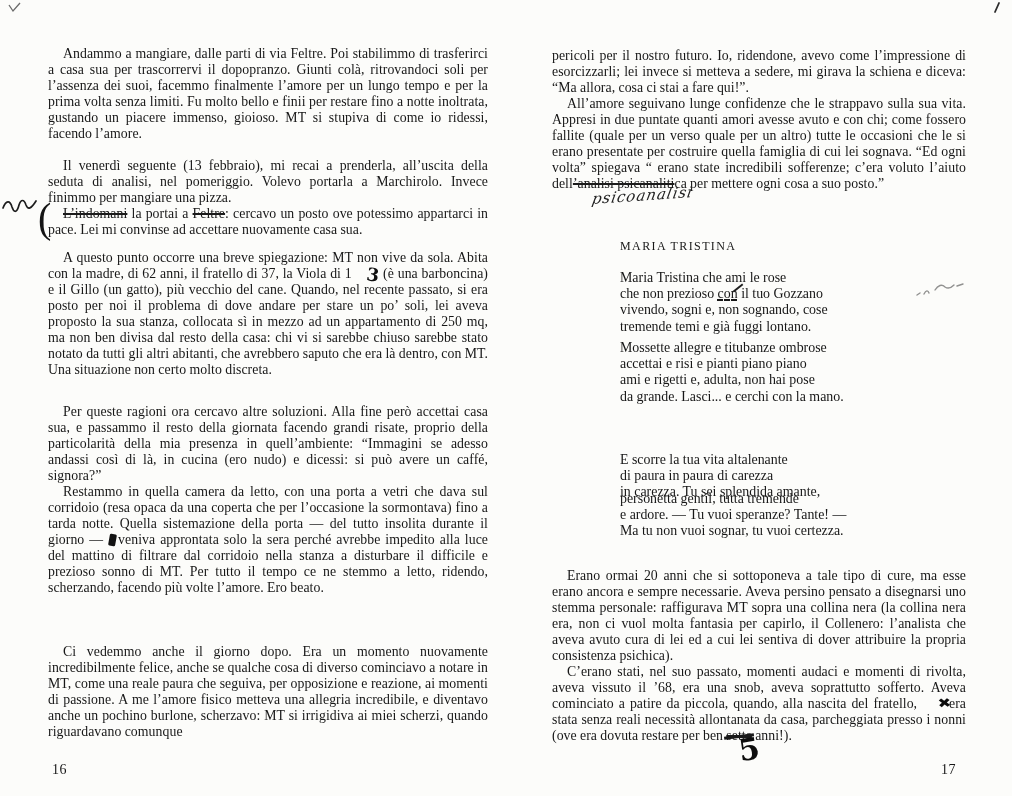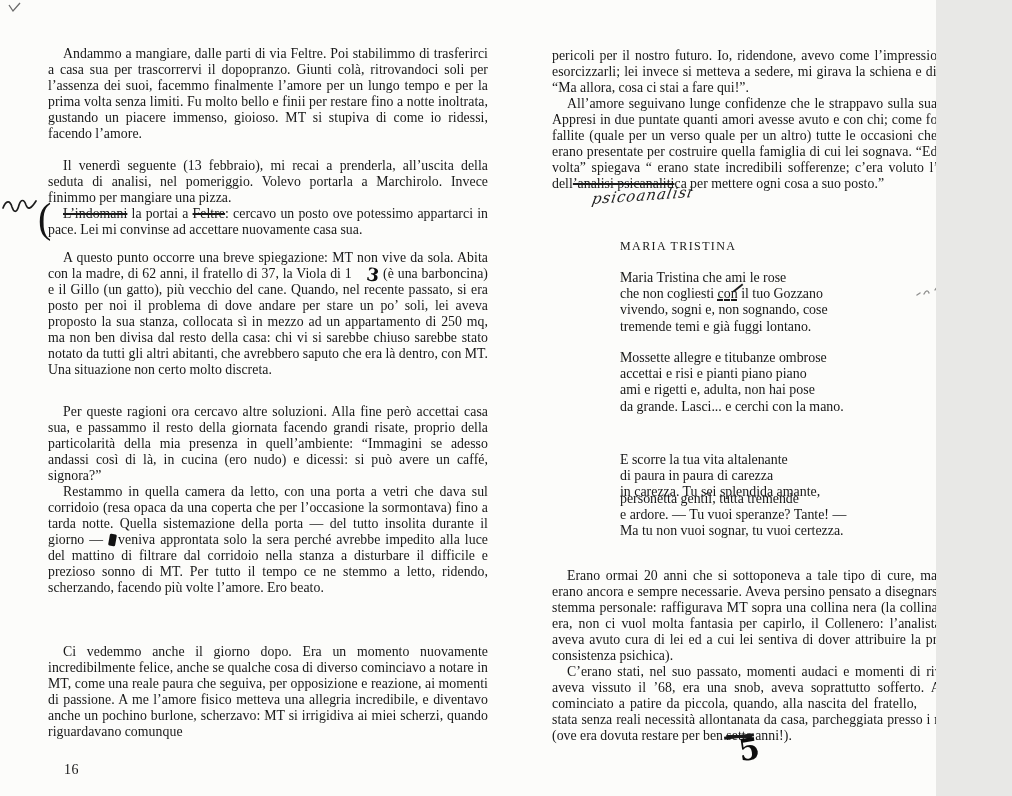--- a/index.html
+++ b/index.html
@@ -1,17 +1,17 @@
 <!DOCTYPE html>
 <html lang="it"><head>
 <meta charset="utf-8">
 <style>
   html,body{margin:0;padding:0;background:#e8e8e6;}
   .scan{
-    position:relative;width:936px;height:796px;background:#fcfcfa;
+    position:relative;width:1012px;height:796px;background:#fcfcfa;
     font-family:"Liberation Serif","DejaVu Serif",serif;color:#171717;
     overflow:hidden;
   }
   .col{position:absolute;top:0;height:796px;}
   .blk{
     position:absolute;left:0;right:0;
     text-align:justify;font-size:13.8px;line-height:16px;
     letter-spacing:0.05px;word-spacing:-0.2px;
   }
   .blk p{margin:0;}
@@ -87,40 +87,40 @@
 
     <div class="blk" style="top:404px;">
       <p class="ind">Per queste ragioni ora cercavo altre soluzioni. Alla fine però accettai casa sua, e passammo il resto della giornata facendo grandi risate, proprio della particolarità della mia presenza in quell’ambiente: “Immagini se adesso andassi così di là, in cucina (ero nudo) e dicessi: si può avere un caffé, signora?”</p>
       <p class="ind"><span>Restammo in quella camera da letto, con una porta a vetri che dava sul corridoio (resa opaca da una coperta che per l’occasione la sormontava) fino a tarda notte. Quella sistemazione della porta — del tutto insolita durante il giorno — </span><span class="inkblob"></span><span>veniva approntata solo la sera perché avrebbe impedito alla luce del mattino di filtrare dal corridoio nella stanza a disturbare il difficile e prezioso sonno di MT. Per tutto il tempo ce ne stemmo a letto, ridendo, scherzando, facendo più volte l’amore. Ero beato.</span></p>
     </div>
 
     <div class="blk" style="top:644px;">
       <p class="ind">Ci vedemmo anche il giorno dopo. Era un momento nuovamente incredibilmente felice, anche se qualche cosa di diverso cominciavo a notare in MT, come una reale paura che seguiva, per opposizione e reazione, ai momenti di passione. A me l’amore fisico metteva una allegria incredibile, e diventavo anche un pochino burlone, scherzavo: MT si irrigidiva ai miei scherzi, quando riguardavano comunque</p>
     </div>
 
-    <div class="pnum" style="left:16px;top:762px;">16</div>
+    <div class="pnum" style="left:4px;top:762px;">16</div>
   </section>
 
   <section class="col" style="left:552px;width:414px;">
 
     <div class="blk" style="top:48px;">
       <p class="noind">pericoli per il nostro futuro. Io, ridendone, avevo come l’impressione di esorcizzarli; lei invece si metteva a sedere, mi girava la schiena e diceva: “Ma allora, cosa ci stai a fare qui!”.</p>
       <p class="ind"><span>All’amore seguivano lunge confidenze che le strappavo sulla sua vita. Appresi in due puntate quanti amori avesse avuto e con chi; come fossero fallite (quale per un verso quale per un altro) tutte le occasioni che le si erano presentate per costruire quella famiglia di cui lei sognava. “Ed ogni volta” spiegava “ erano state incredibili sofferenze; c’era voluto l’aiuto dell</span><span class="st rel"><span>’analisi psicanaliti</span><span class="hand-note">psicoanalisi</span></span><span>ca per mettere ogni cosa a suo posto.”</span></p>
     </div>
 
     <div class="poemhead" style="top:239px;">MARIA TRISTINA</div>
 
     <div class="poem" style="top:270px;">
       <div>Maria Tristina che ami le rose</div>
-      <div><span>che non cogliesti </span><span class="conmark">con</span><span> il tuo Gozzano</span></div>
+      <div><span>che non prezioso </span><span class="conmark">con</span><span> il tuo Gozzano</span></div>
       <div>vivendo, sogni e, non sognando, cose</div>
       <div>tremende temi e già fuggi lontano.</div>
     </div>
 
-    <div class="poem" style="top:350px;">
+    <div class="poem" style="top:340px;">
       <div>Mossette allegre e titubanze ombrose</div>
       <div>accettai e risi e pianti piano piano</div>
       <div>ami e rigetti e, adulta, non hai pose</div>
       <div>da grande. Lasci... e cerchi con la mano.</div>
     </div>
 
     <div class="poem" style="top:428px;margin-top:24px;">
       <div>E scorre la tua vita altalenante</div>
       <div>di paura in paura di carezza</div>
       <div>in carezza. Tu sei splendida amante,</div>

